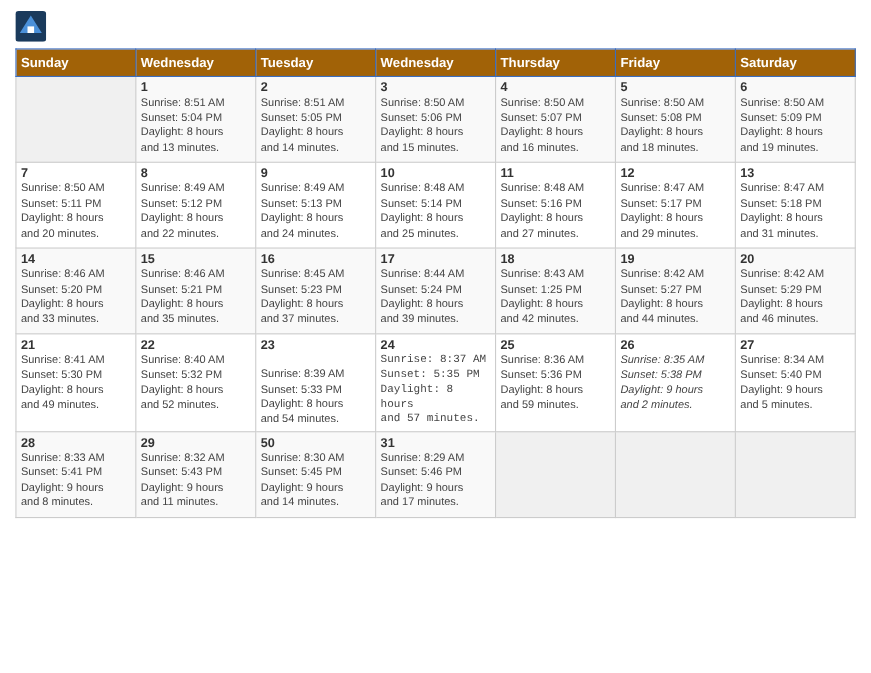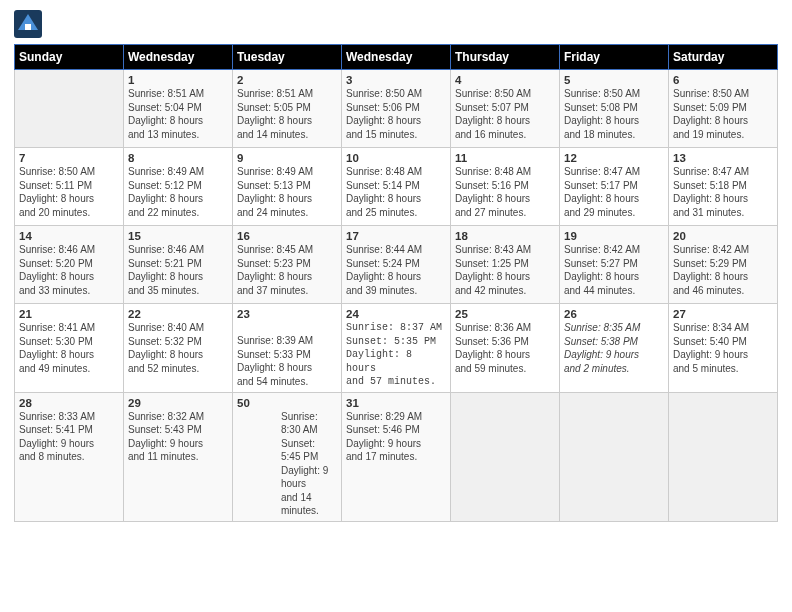--- a/index.html
+++ b/index.html
@@ -50,21 +50,21 @@
     .cal-subtitle {
       font-size: 15px;
       color: #555;
     }
     table {
       width: 100%;
       border-collapse: collapse;
       table-layout: fixed;
     }
     thead tr th {
-      background: #000000;
+      background: #a16207;
       color: #fff;
       font-size: 12px;
       font-weight: bold;
       padding: 5px 4px;
       text-align: left;
       border: 1px solid #3a6dc0;
     }
     tbody tr td {
       border: 1px solid #ccc;
       vertical-align: top;
@@ -337,21 +337,21 @@
           </td>
           <td>
             <span class="day-num">29</span>
             <div class="cell-content" style="white-space: pre-line;">Sunrise: 8:32 AM
 Sunset: 5:43 PM
 Daylight: 9 hours
 and 11 minutes.</div>
           </td>
           <td>
             <span class="day-num">50</span>
-            <div class="cell-content" style="white-space: pre-line; margin-left: 44px;">Sunrise: 8:30 AM
+            <div class="cell-content" style="white-space: pre-line;">Sunrise: 8:30 AM
 Sunset: 5:45 PM
 Daylight: 9 hours
 and 14 minutes.</div>
           </td>
           <td>
             <span class="day-num">31</span>
             <div class="cell-content" style="white-space: pre-line;">Sunrise: 8:29 AM
 Sunset: 5:46 PM
 Daylight: 9 hours
 and 17 minutes.</div>

